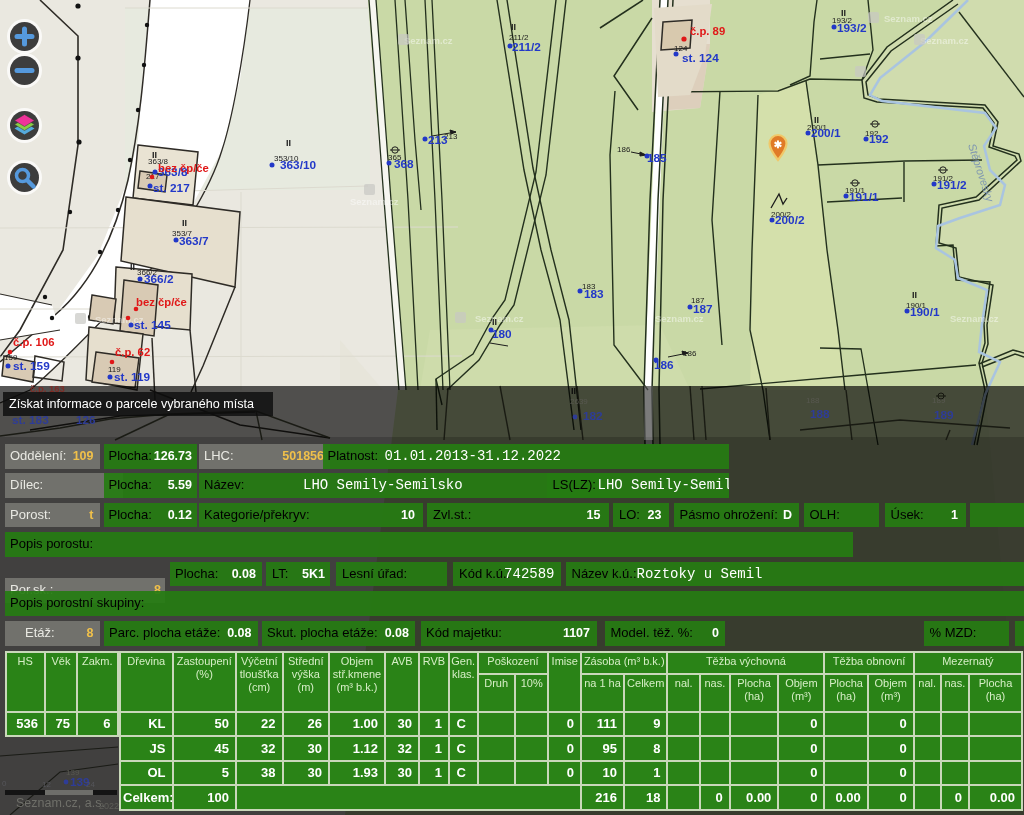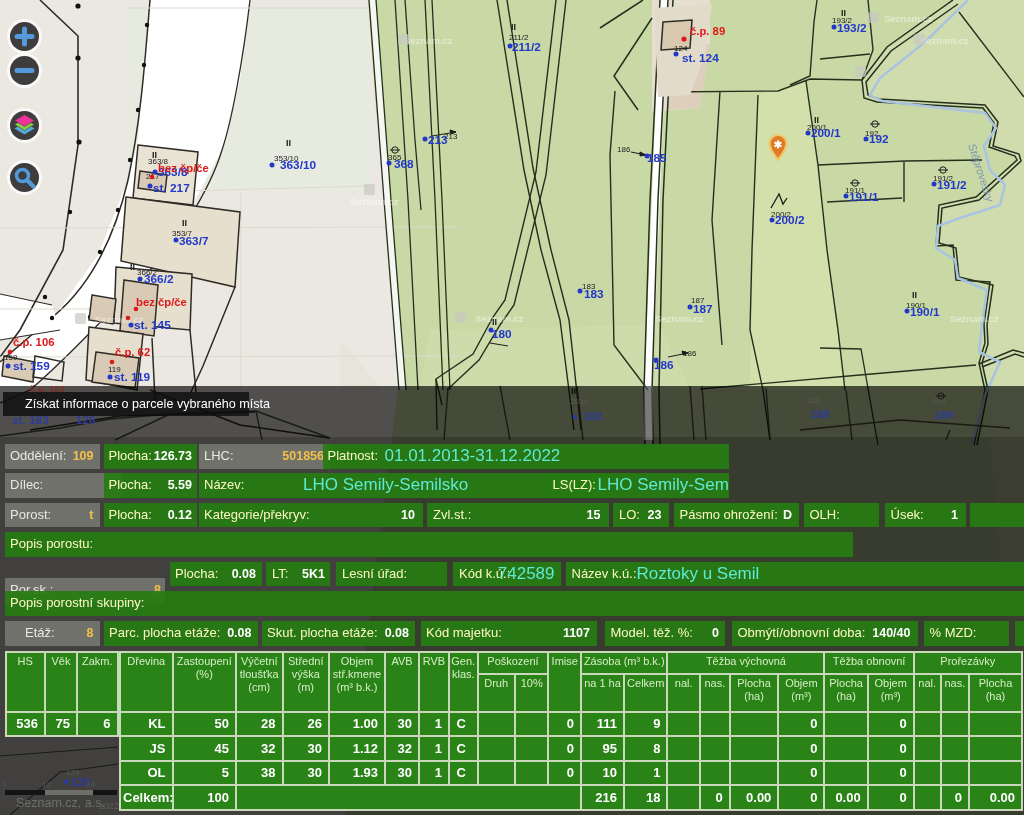--- a/index.html
+++ b/index.html
@@ -1,28 +1,28 @@
 <!DOCTYPE html>
 <html><head>
 <meta charset="utf-8">
 <style>
   html,body{margin:0;padding:0;}
   #app{position:relative;width:1024px;height:815px;overflow:hidden;font-family:"Liberation Sans",sans-serif;background:#eae8e0;}
   #mapsvg{position:absolute;left:0;top:0;z-index:1;}
   #dim{position:absolute;left:0;top:386px;width:1024px;height:429px;background:rgba(0,0,0,0.66);z-index:2;}
   #topsvg{position:absolute;left:0;top:0;z-index:3;}
   .btn{position:absolute;left:10px;width:29px;height:29px;border-radius:50%;background:#3d3d3d;box-shadow:0 0 0 3px rgba(255,255,255,0.75);z-index:5;}
-  #tooltip{position:absolute;left:3px;top:392px;width:246px;height:24px;background:rgba(14,14,14,0.82);color:#fff;font-size:12.6px;line-height:24px;padding-left:22px;box-sizing:border-box;z-index:4;white-space:nowrap;}
+  #tooltip{position:absolute;left:3px;top:392px;width:270px;height:24px;background:rgba(14,14,14,0.82);color:#fff;font-size:12.6px;line-height:24px;padding-left:6px;box-sizing:border-box;z-index:4;white-space:nowrap;}
   .cell{position:absolute;height:24.5px;font-size:13px;line-height:24.5px;white-space:nowrap;z-index:5;overflow:hidden;}
   .g{background:rgba(38,124,18,0.93);}
   .gray{background:rgba(116,116,111,0.95);}
-  .lb{color:#fef9c3;position:absolute;}
+  .lb{color:#000000;position:absolute;}
   .gray .lb{color:#e9e9e3;}
   .vw{color:#fff;font-weight:bold;position:absolute;font-size:12.5px;}
-  .vn{color:#5eead4;position:absolute;font-size:17px;}
+  .vn{color:#ffffff;position:absolute;font-size:14px;font-family:Liberation Mono, monospace;}
   .vy{color:#f0c04a;font-weight:bold;position:absolute;font-size:12.5px;}
   table{border-collapse:collapse;position:absolute;z-index:5;table-layout:fixed;}
   td{border:2px solid #c9d8ba;background:#2a8317;color:#fff;font-weight:bold;font-size:13px;padding:0 6px 0 2px;text-align:right;overflow:hidden;white-space:nowrap;}
   td.h{color:#d6eec6;font-weight:normal;font-size:11px;text-align:center;vertical-align:top;padding:2px 1px;line-height:13px;}
 </style>
 </head>
 <body>
 <div id="app">
 <svg id="mapsvg" width="1024" height="815" viewBox="0 0 1024 815">
 
@@ -491,24 +491,20 @@
       <span class="lb" style="left:5px">Skut. plocha etáže:</span>
       <span class="vw" style="right:6px">0.08</span>
     </div>
 <div class="cell g" style="left:421px;top:621px;width:176px">
       <span class="lb" style="left:5px">Kód majetku:</span>
       <span class="vw" style="right:7px">1107</span>
     </div>
 <div class="cell g" style="left:604.5px;top:621px;width:120.5px">
       <span class="lb" style="left:6px">Model. těž. %:</span>
       <span class="vw" style="right:6px">0</span>
-    </div>
-<div class="cell g" style="left:731.5px;top:621px;width:186px">
-      <span class="lb" style="left:6px">Obmýtí/obnovní doba:</span>
-      <span class="vw" style="right:7px">140/40</span>
     </div>
 <div class="cell g" style="left:923.5px;top:621px;width:85.5px">
       <span class="lb" style="left:6px">% MZD:</span>
     </div>
 <div class="cell g" style="left:1014.5px;top:621px;width:9.5px"></div>
 <table style="left:4.5px;top:650.5px;width:112px">
  <colgroup>
         <col style="width:39.5px">
         <col style="width:32px">
         <col style="width:40.5px">
@@ -559,41 +555,41 @@
   <td class="h" rowspan="2">Střední<br>výška<br>(m)</td>
   <td class="h" rowspan="2">Objem<br>stř.kmene<br>(m³ b.k.)</td>
   <td class="h" rowspan="2">AVB</td>
   <td class="h" rowspan="2">RVB</td>
   <td class="h" rowspan="2">Gen.<br>klas.</td>
   <td class="h" colspan="2">Poškození</td>
   <td class="h" rowspan="2">Imise</td>
   <td class="h" colspan="2">Zásoba (m³ b.k.)</td>
   <td class="h" colspan="4">Těžba výchovná</td>
   <td class="h" colspan="2">Těžba obnovní</td>
-  <td class="h" colspan="3">Prořezávky</td>
+  <td class="h" colspan="3">Mezernatý</td>
  </tr>
  <tr style="height:38px">
   <td class="h">Druh</td>
           <td class="h">10%</td>
   <td class="h">na 1 ha</td>
           <td class="h">Celkem</td>
   <td class="h">nal.</td>
           <td class="h">nas.</td>
           <td class="h">Plocha<br>(ha)</td>
           <td class="h">Objem<br>(m³)</td>
   <td class="h">Plocha<br>(ha)</td>
           <td class="h">Objem<br>(m³)</td>
   <td class="h">nal.</td>
           <td class="h">nas.</td>
           <td class="h">Plocha<br>(ha)</td>
  </tr>
  <tr style="height:24.5px">
           <td>KL</td>
           <td>50</td>
-          <td>28</td>
+          <td>22</td>
           <td>26</td>
           <td>1.00</td>
           <td>30</td>
           <td>1</td>
           <td style="text-align:center">C</td>
           <td></td>
           <td></td>
           <td>0</td>
           <td>111</td>
           <td>9</td>

